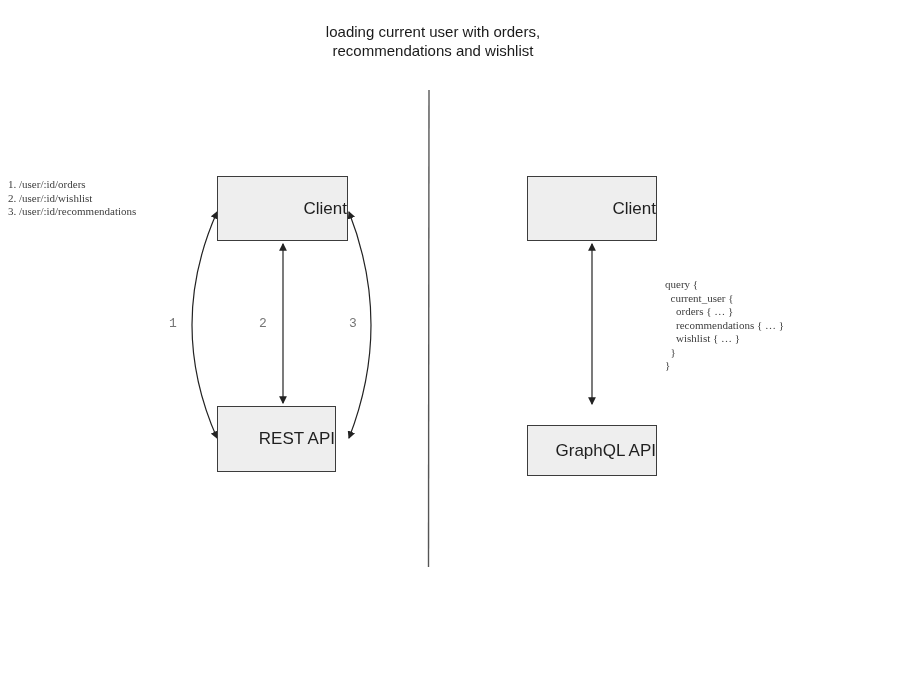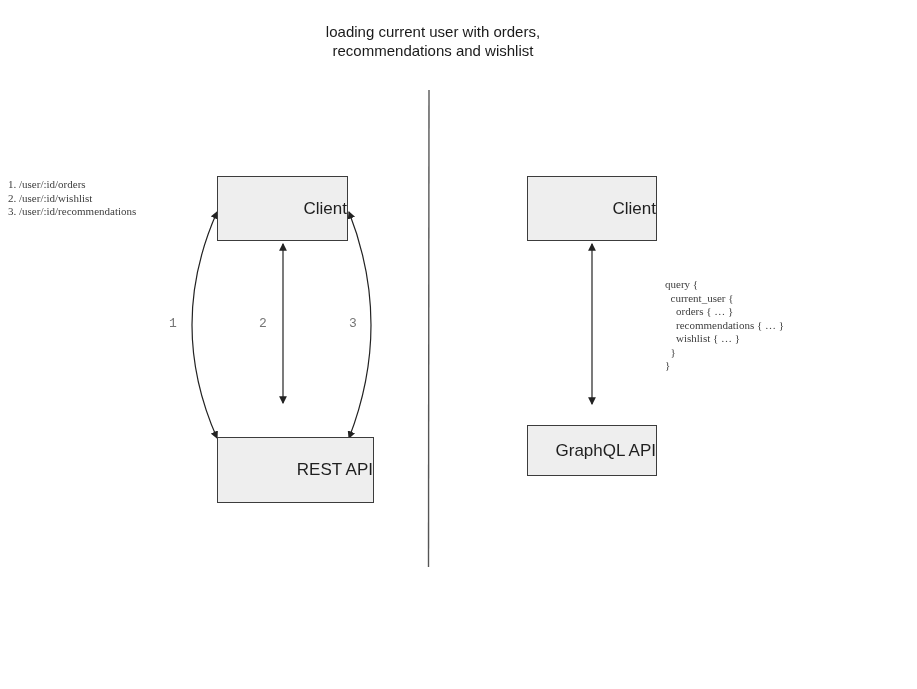--- a/index.html
+++ b/index.html
@@ -28,21 +28,21 @@
     box-sizing: border-box;
     background: #eeeeee;
     border: 1px solid #3c3c3c;
     display: flex;
     align-items: center;
     justify-content: flex-end;
     font-size: 17px;
     color: #1f1f1f;
   }
   .box-client-left  { left: 217px; top: 176px; width: 131px; height: 65px; }
-  .box-rest         { left: 217px; top: 406px; width: 157px; height: 66px; margin-top: 31px; }
+  .box-rest         { left: 217px; top: 406px; width: 119px; height: 66px; }
   .box-client-right { left: 527px; top: 176px; width: 130px; height: 65px; }
   .box-graphql      { left: 527px; top: 425px; width: 130px; height: 51px; }
 
   .mono {
     font-family: Liberation Serif, serif;
     font-size: 11px;
     line-height: 13.5px;
     color: #3d3d3d;
     white-space: pre;
   }

